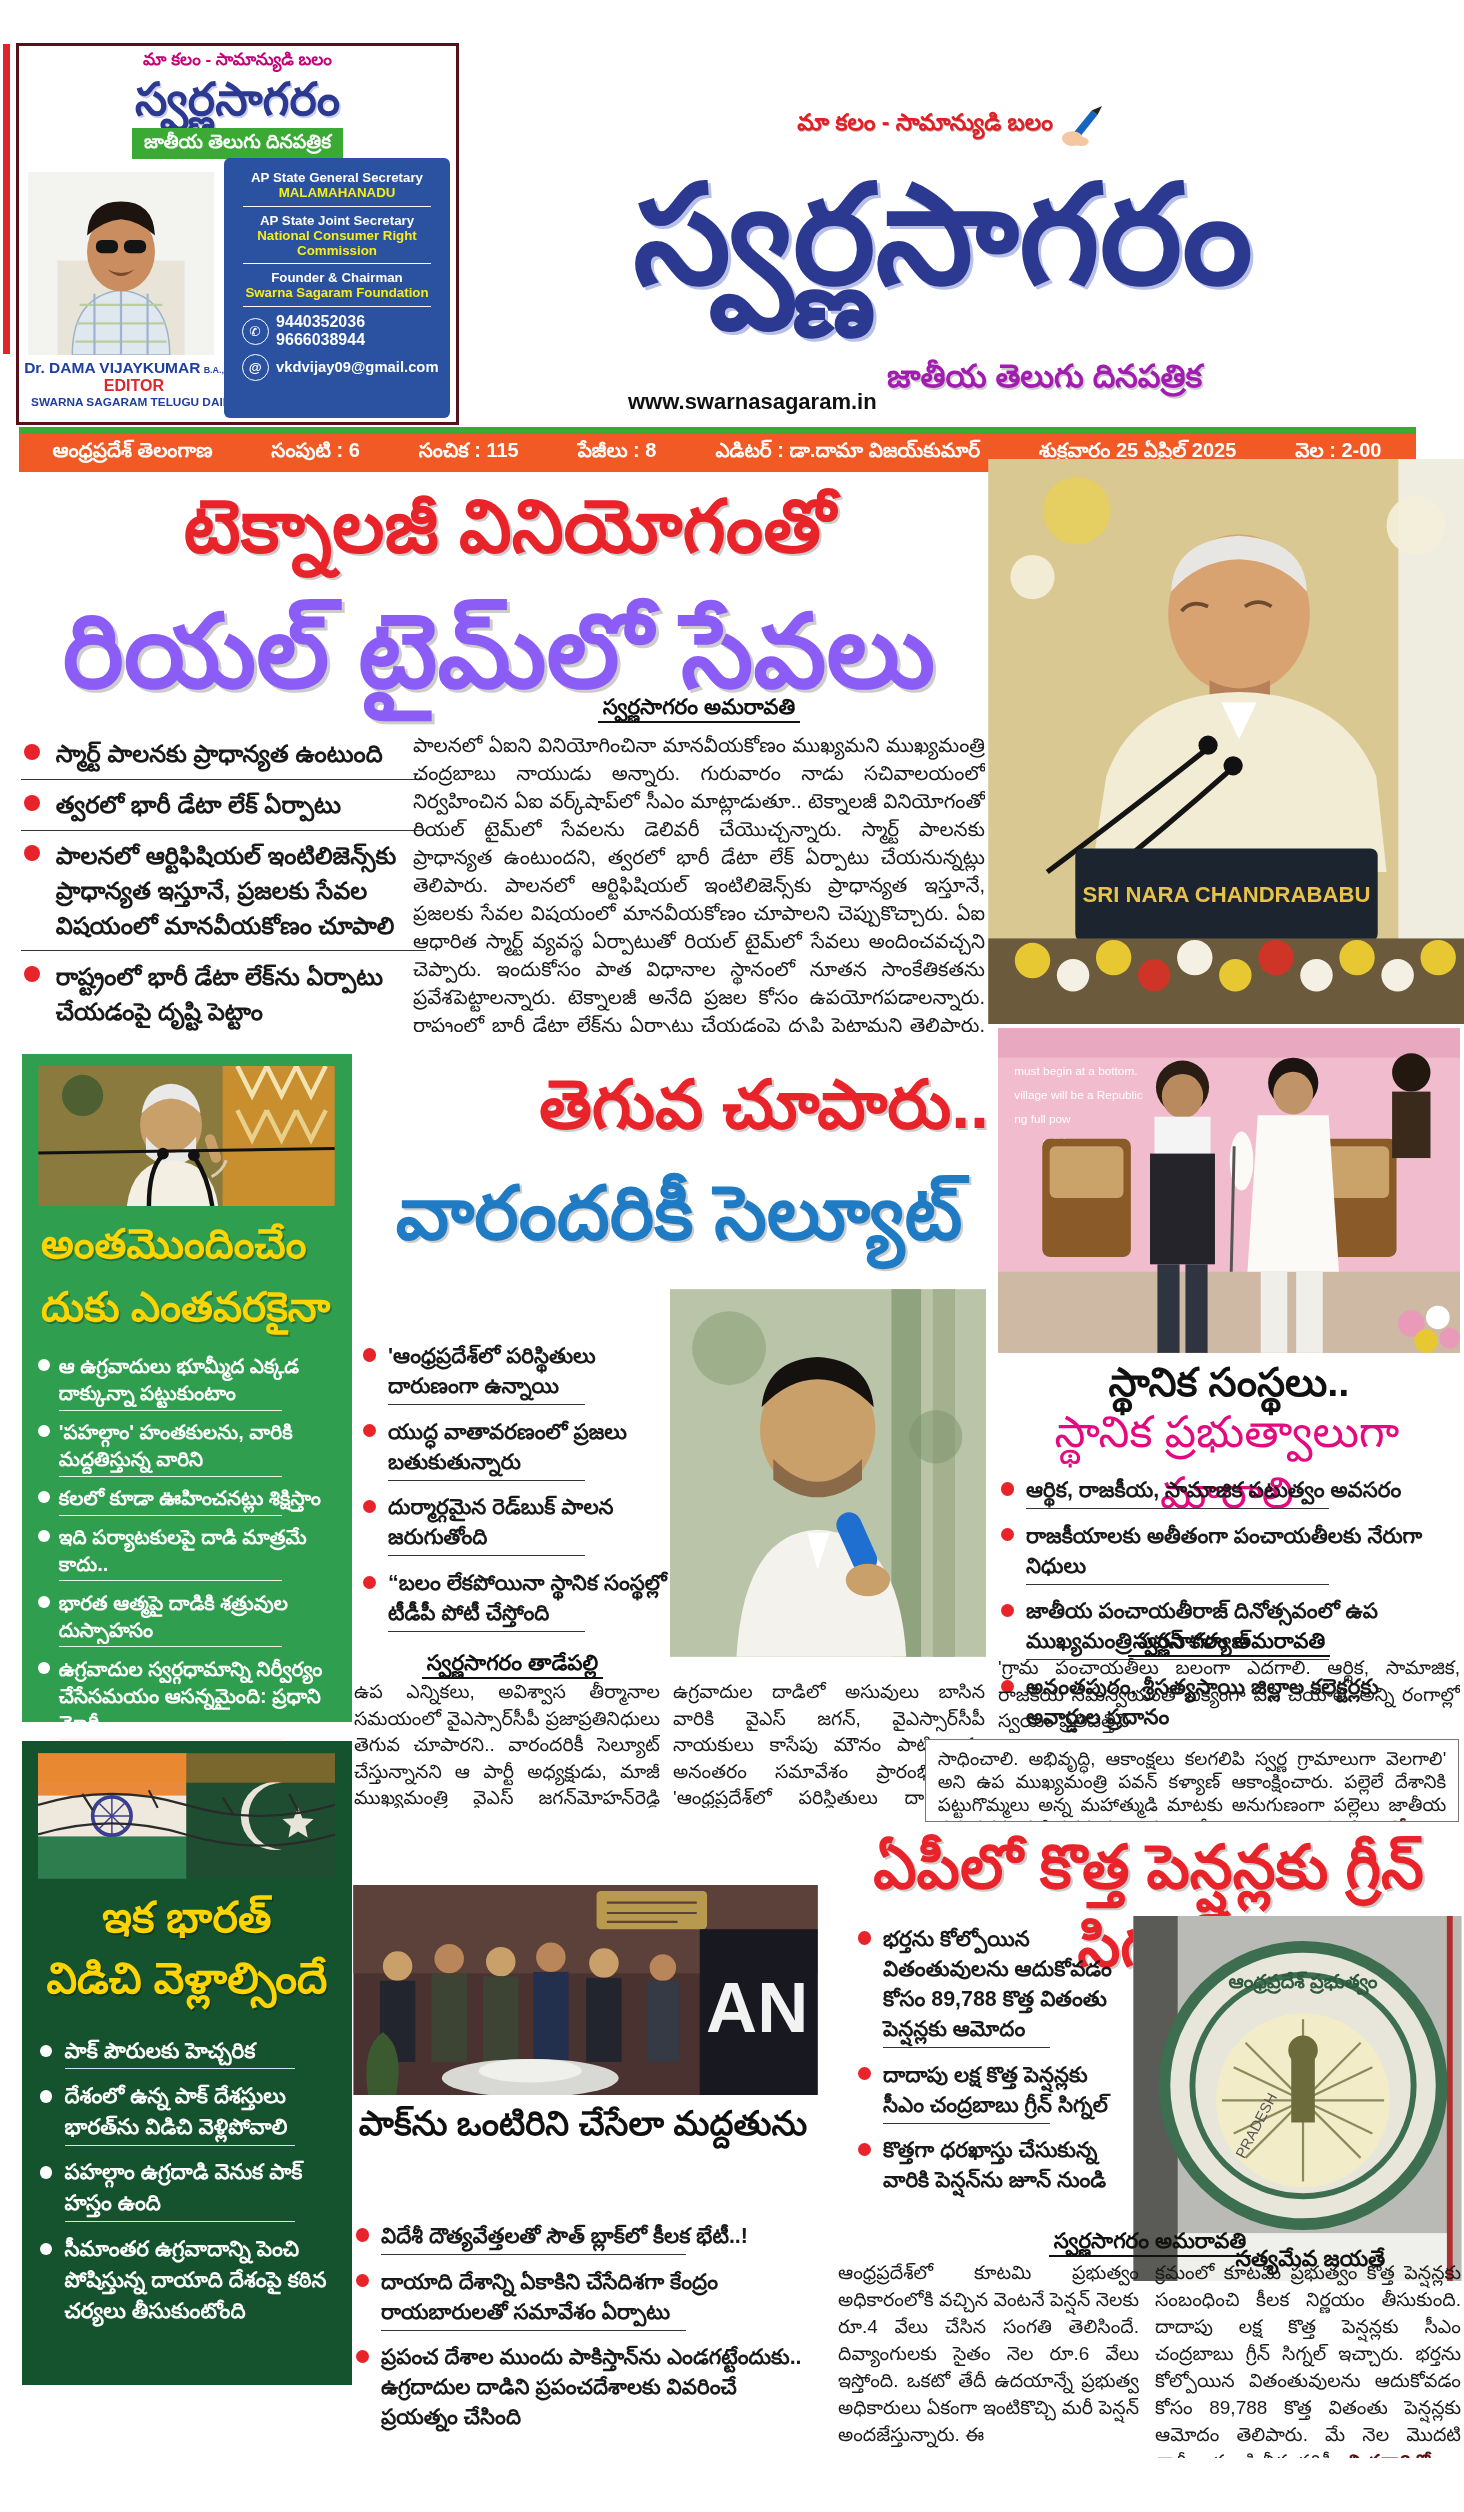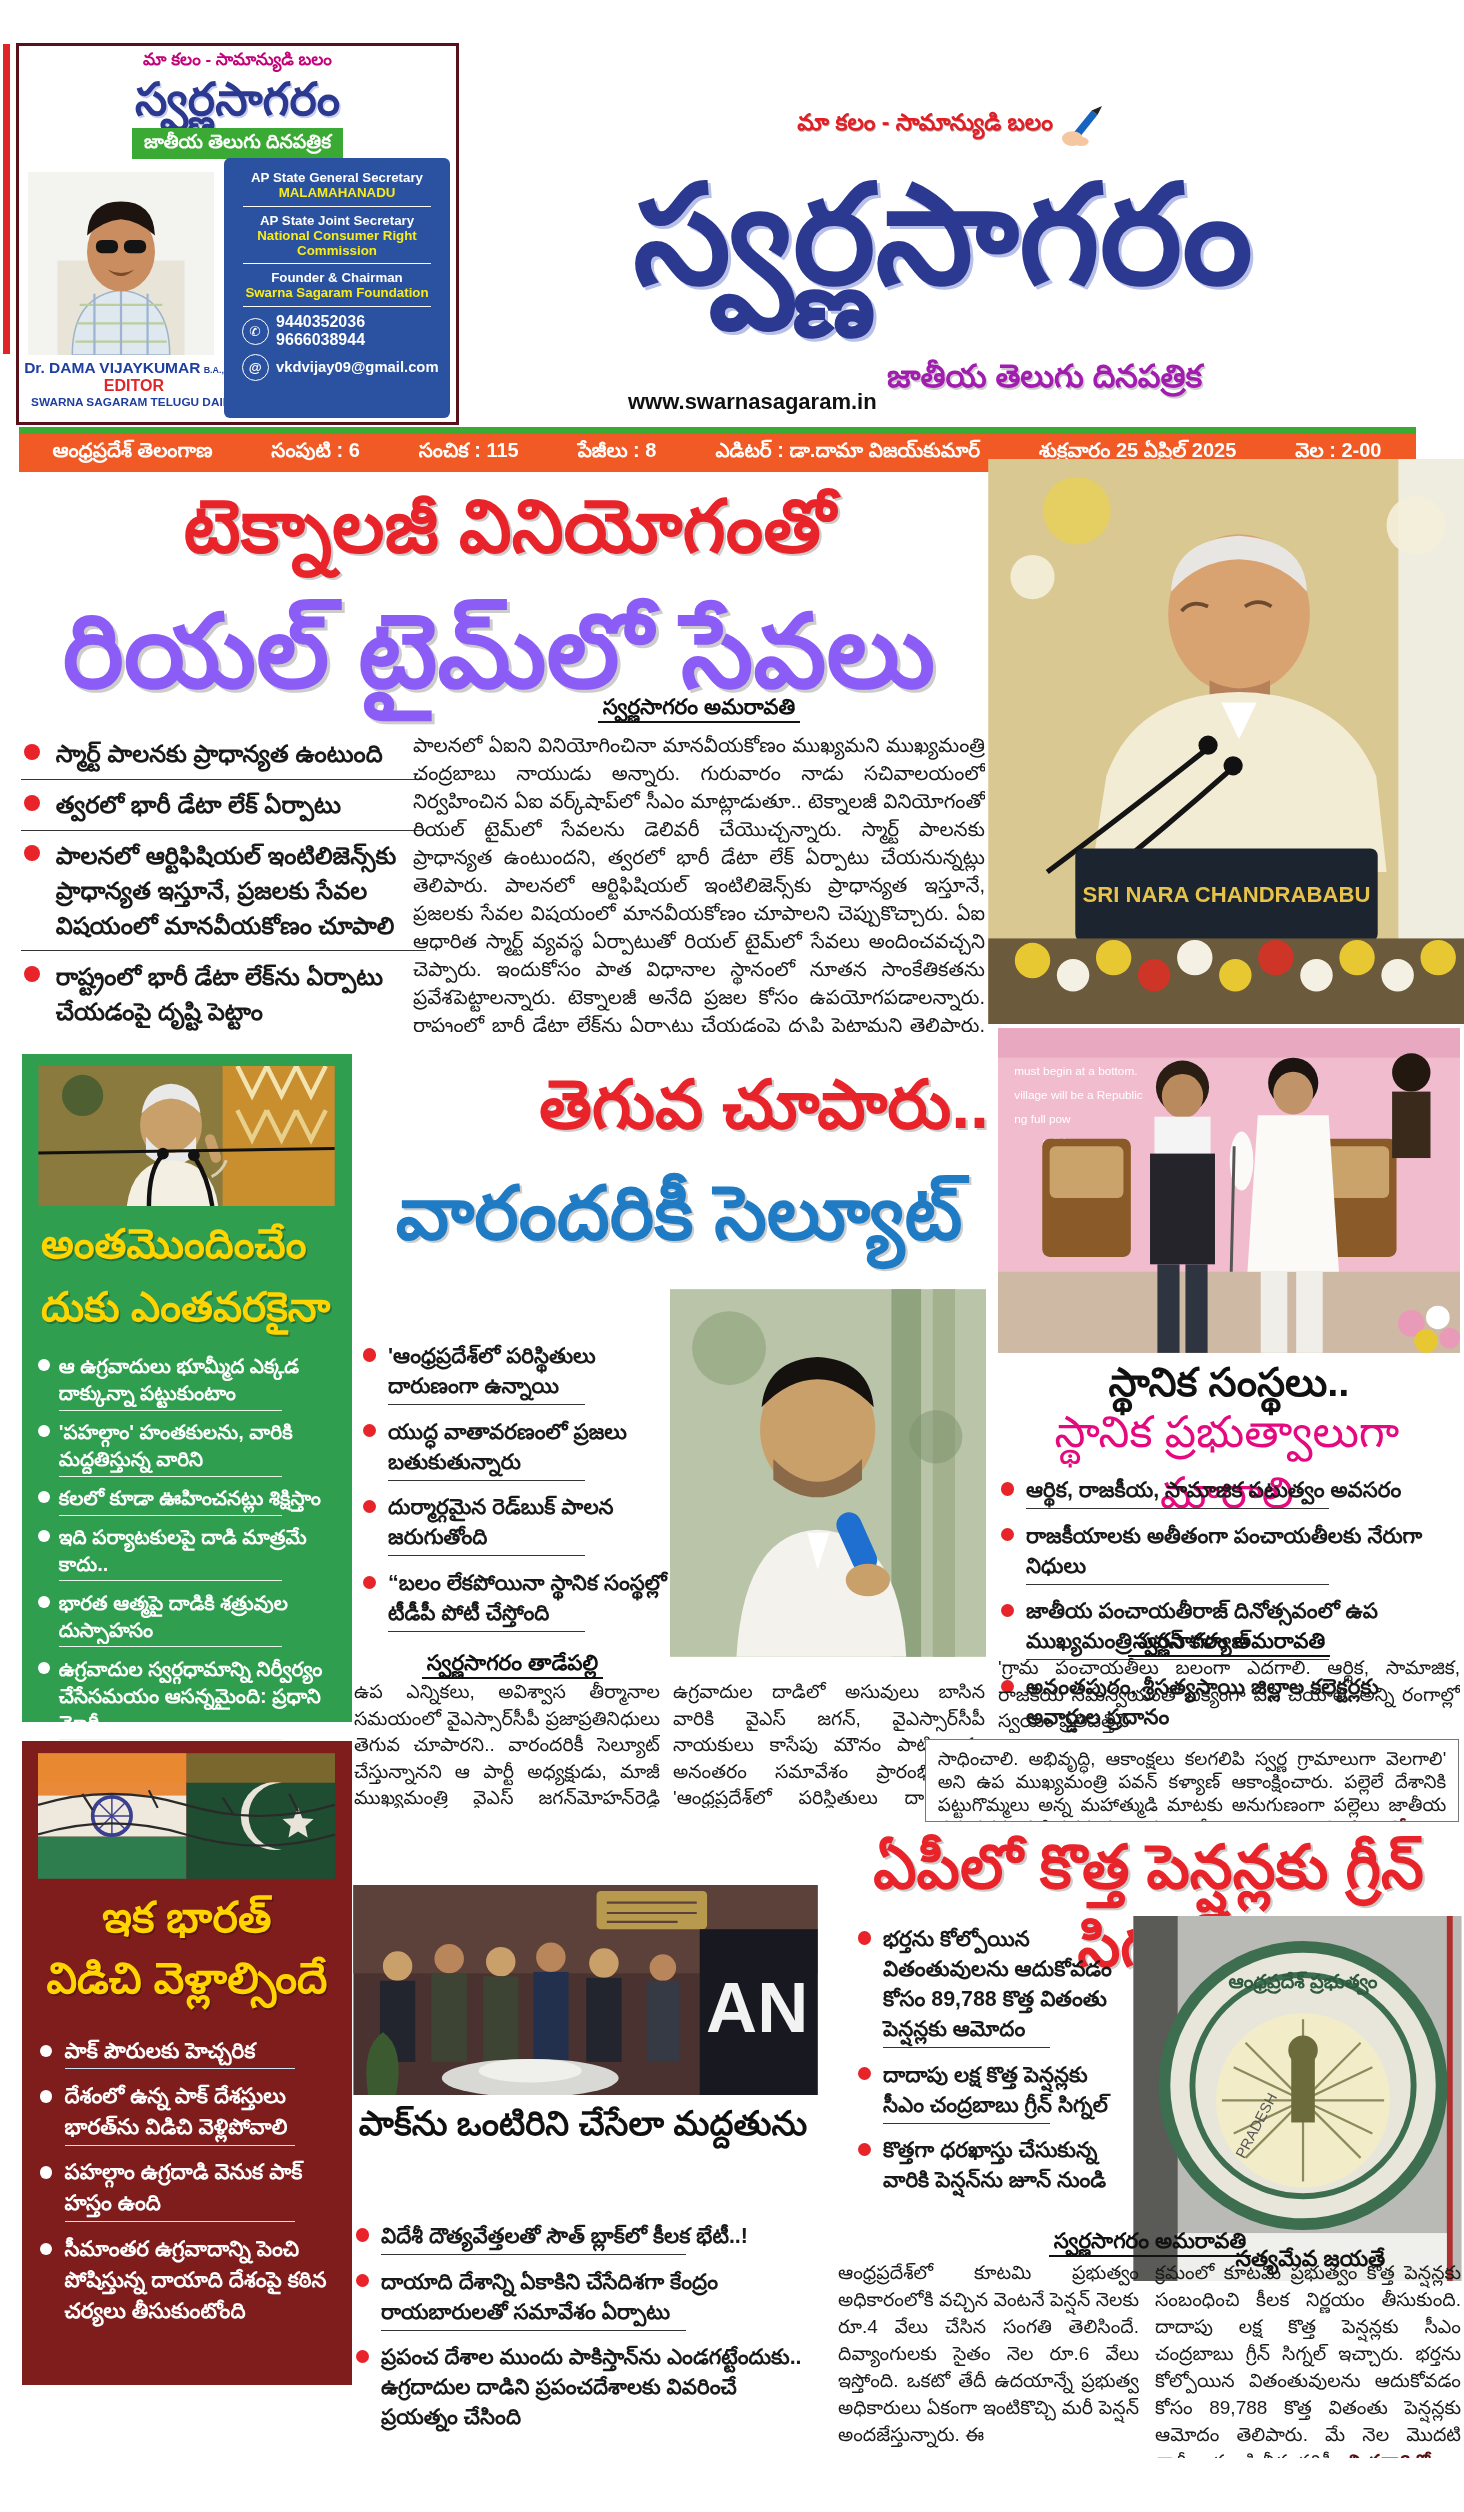--- a/index.html
+++ b/index.html
@@ -71,21 +71,21 @@
   
   #modi-box{left:22px;top:1054px;width:330px;height:668px;background:#2f9e4e;}
   #modi-photo{position:absolute;left:16px;top:11.8px;width:297px;height:140px;}
   .gb-head{position:absolute;left:19px;width:295px;color:#ffd400;font-size:41px;font-weight:900;text-shadow:1.5px 1.5px 0 #00000044;}
   #modi-bullets{position:absolute;left:14.8px;top:295px;width:301px;color:#fff;}
   .gb-bullet{position:relative;padding:4.4px 0 4.4px 22px;font-size:20px;line-height:27px;font-weight:bold;}
   .gb-bullet .wdot{position:absolute;left:1.5px;top:10.3px;width:11.8px;height:11.8px;border-radius:50%;background:#fff;}
   .gb-bullet .undl{display:block;border-bottom:0.7px solid #e8f5e9;width:80%;margin-top:2.2px;}
 
   
-  #pak-box{left:22px;top:1741px;width:330px;height:644px;background:#7f1d1d;}
+  #pak-box{left:22px;top:1741px;width:330px;height:644px;background:#14532d;}
   #flags-photo{position:absolute;left:16px;top:11.8px;width:297px;height:126px;}
   .bb-head{position:absolute;left:7.4px;width:315px;text-align:center;color:#ffd400;font-size:43px;font-weight:900;text-shadow:1.5px 1.5px 0 #00000044;}
   #pak-bullets{position:absolute;left:16px;top:289px;width:298px;color:#fff;}
   .bb-bullet{position:relative;padding:5.9px 0 5.9px 26.6px;font-size:21.4px;line-height:31px;font-weight:bold;}
   .bb-bullet .wdot{position:absolute;left:1.5px;top:14.8px;width:12.6px;height:12.6px;border-radius:50%;background:#fff;}
   .bb-bullet .undl{display:block;border-bottom:0.7px solid #cfe5f5;width:85%;margin-top:1.5px;}
 
   
   #pawan-photo{left:998px;top:1028px;width:462px;height:325px;}
   #pawan-head1{left:998px;top:1360px;width:462px;font-size:40px;color:#111;font-weight:900;}

